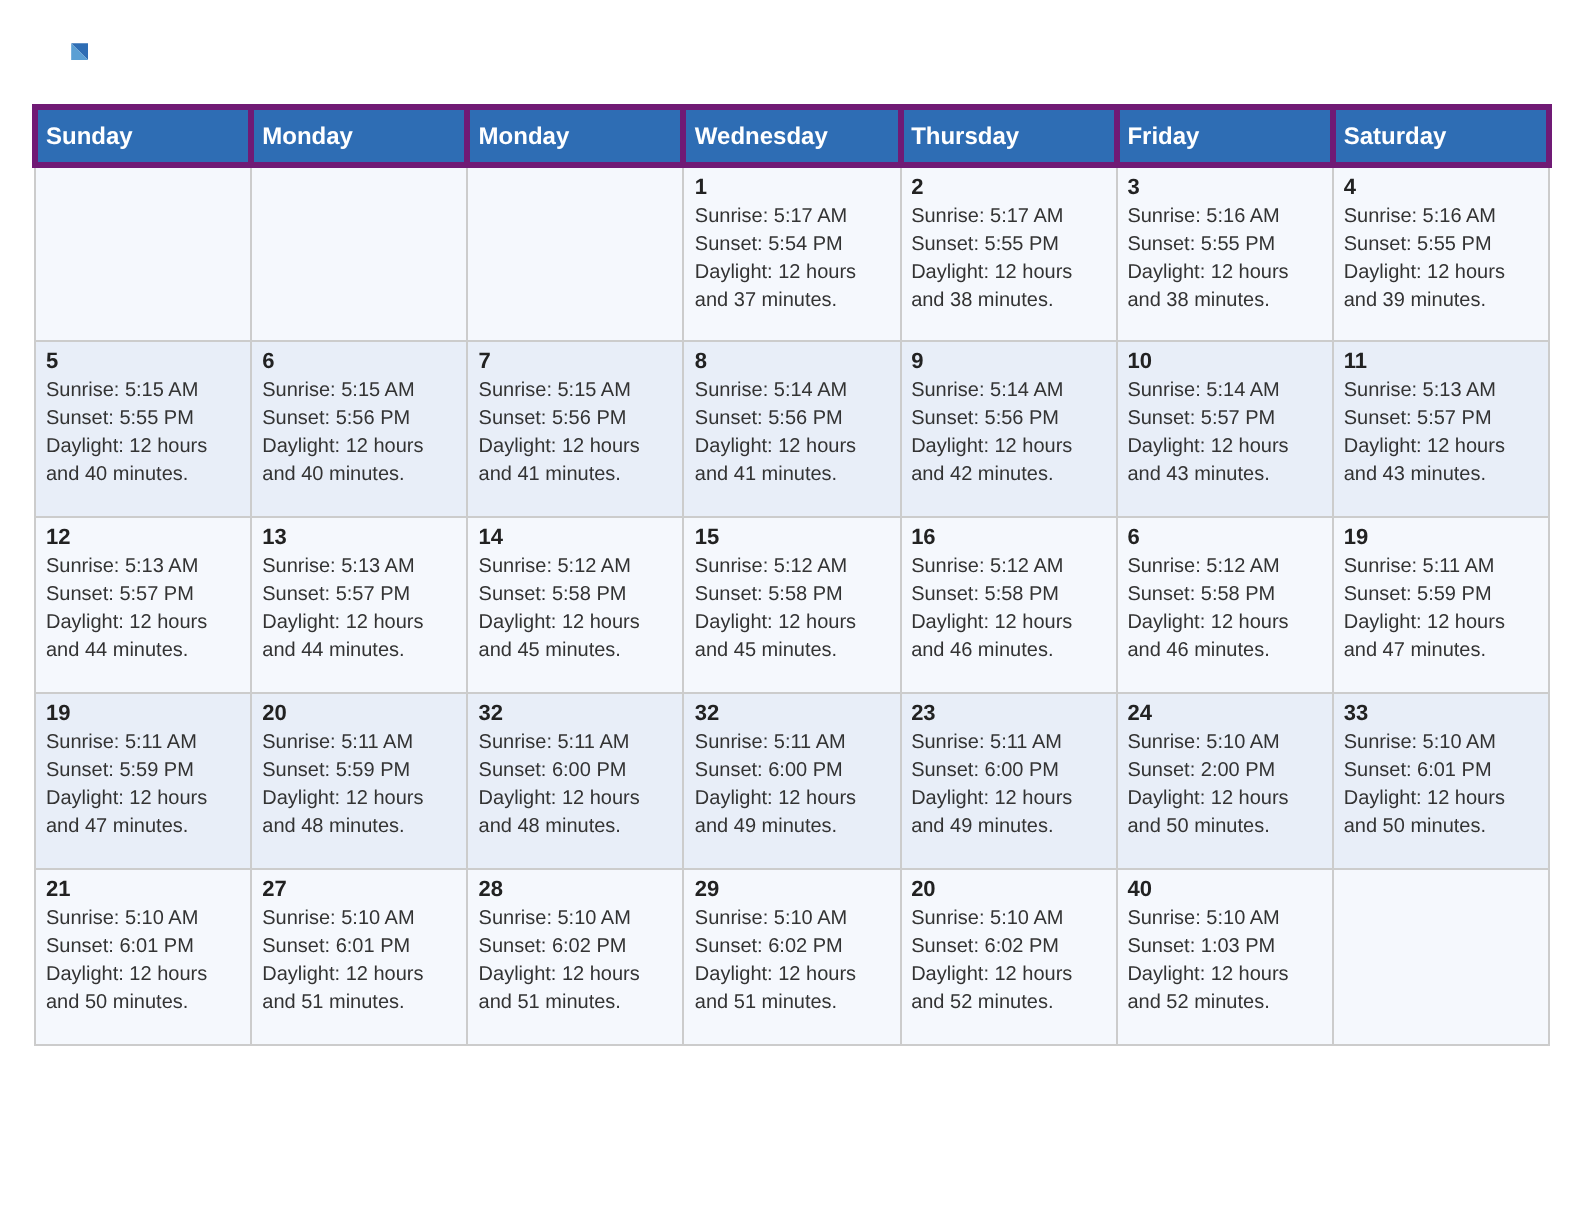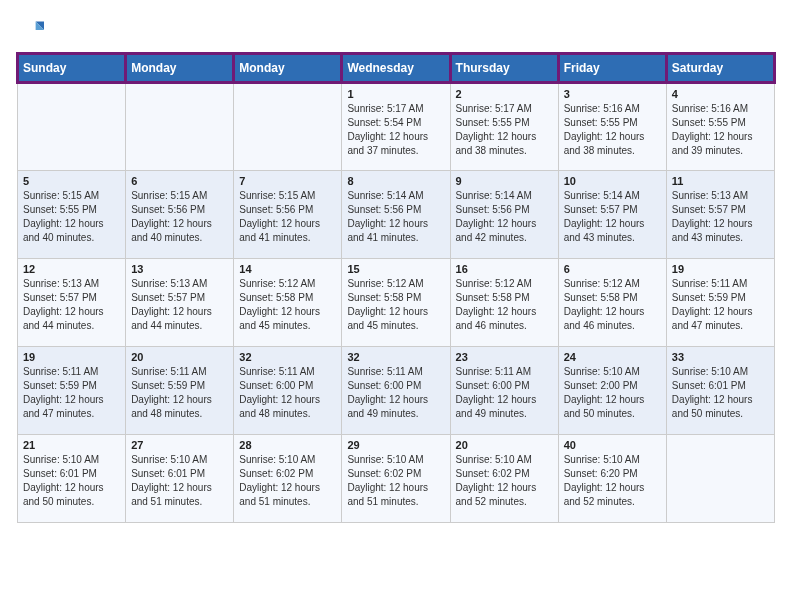--- a/index.html
+++ b/index.html
@@ -340,20 +340,20 @@
         <td>
           <span class="day-number">20</span>
           <div class="cell-content">Sunrise: 5:10 AM
 Sunset: 6:02 PM
 Daylight: 12 hours
 and 52 minutes.</div>
         </td>
         <td>
           <span class="day-number">40</span>
           <div class="cell-content">Sunrise: 5:10 AM
-Sunset: 6:20 PM
+Sunset: 1:03 PM
 Daylight: 12 hours
 and 52 minutes.</div>
         </td>
         <td></td>
       </tr>
     </tbody>
 </table>
 
 </body></html>

